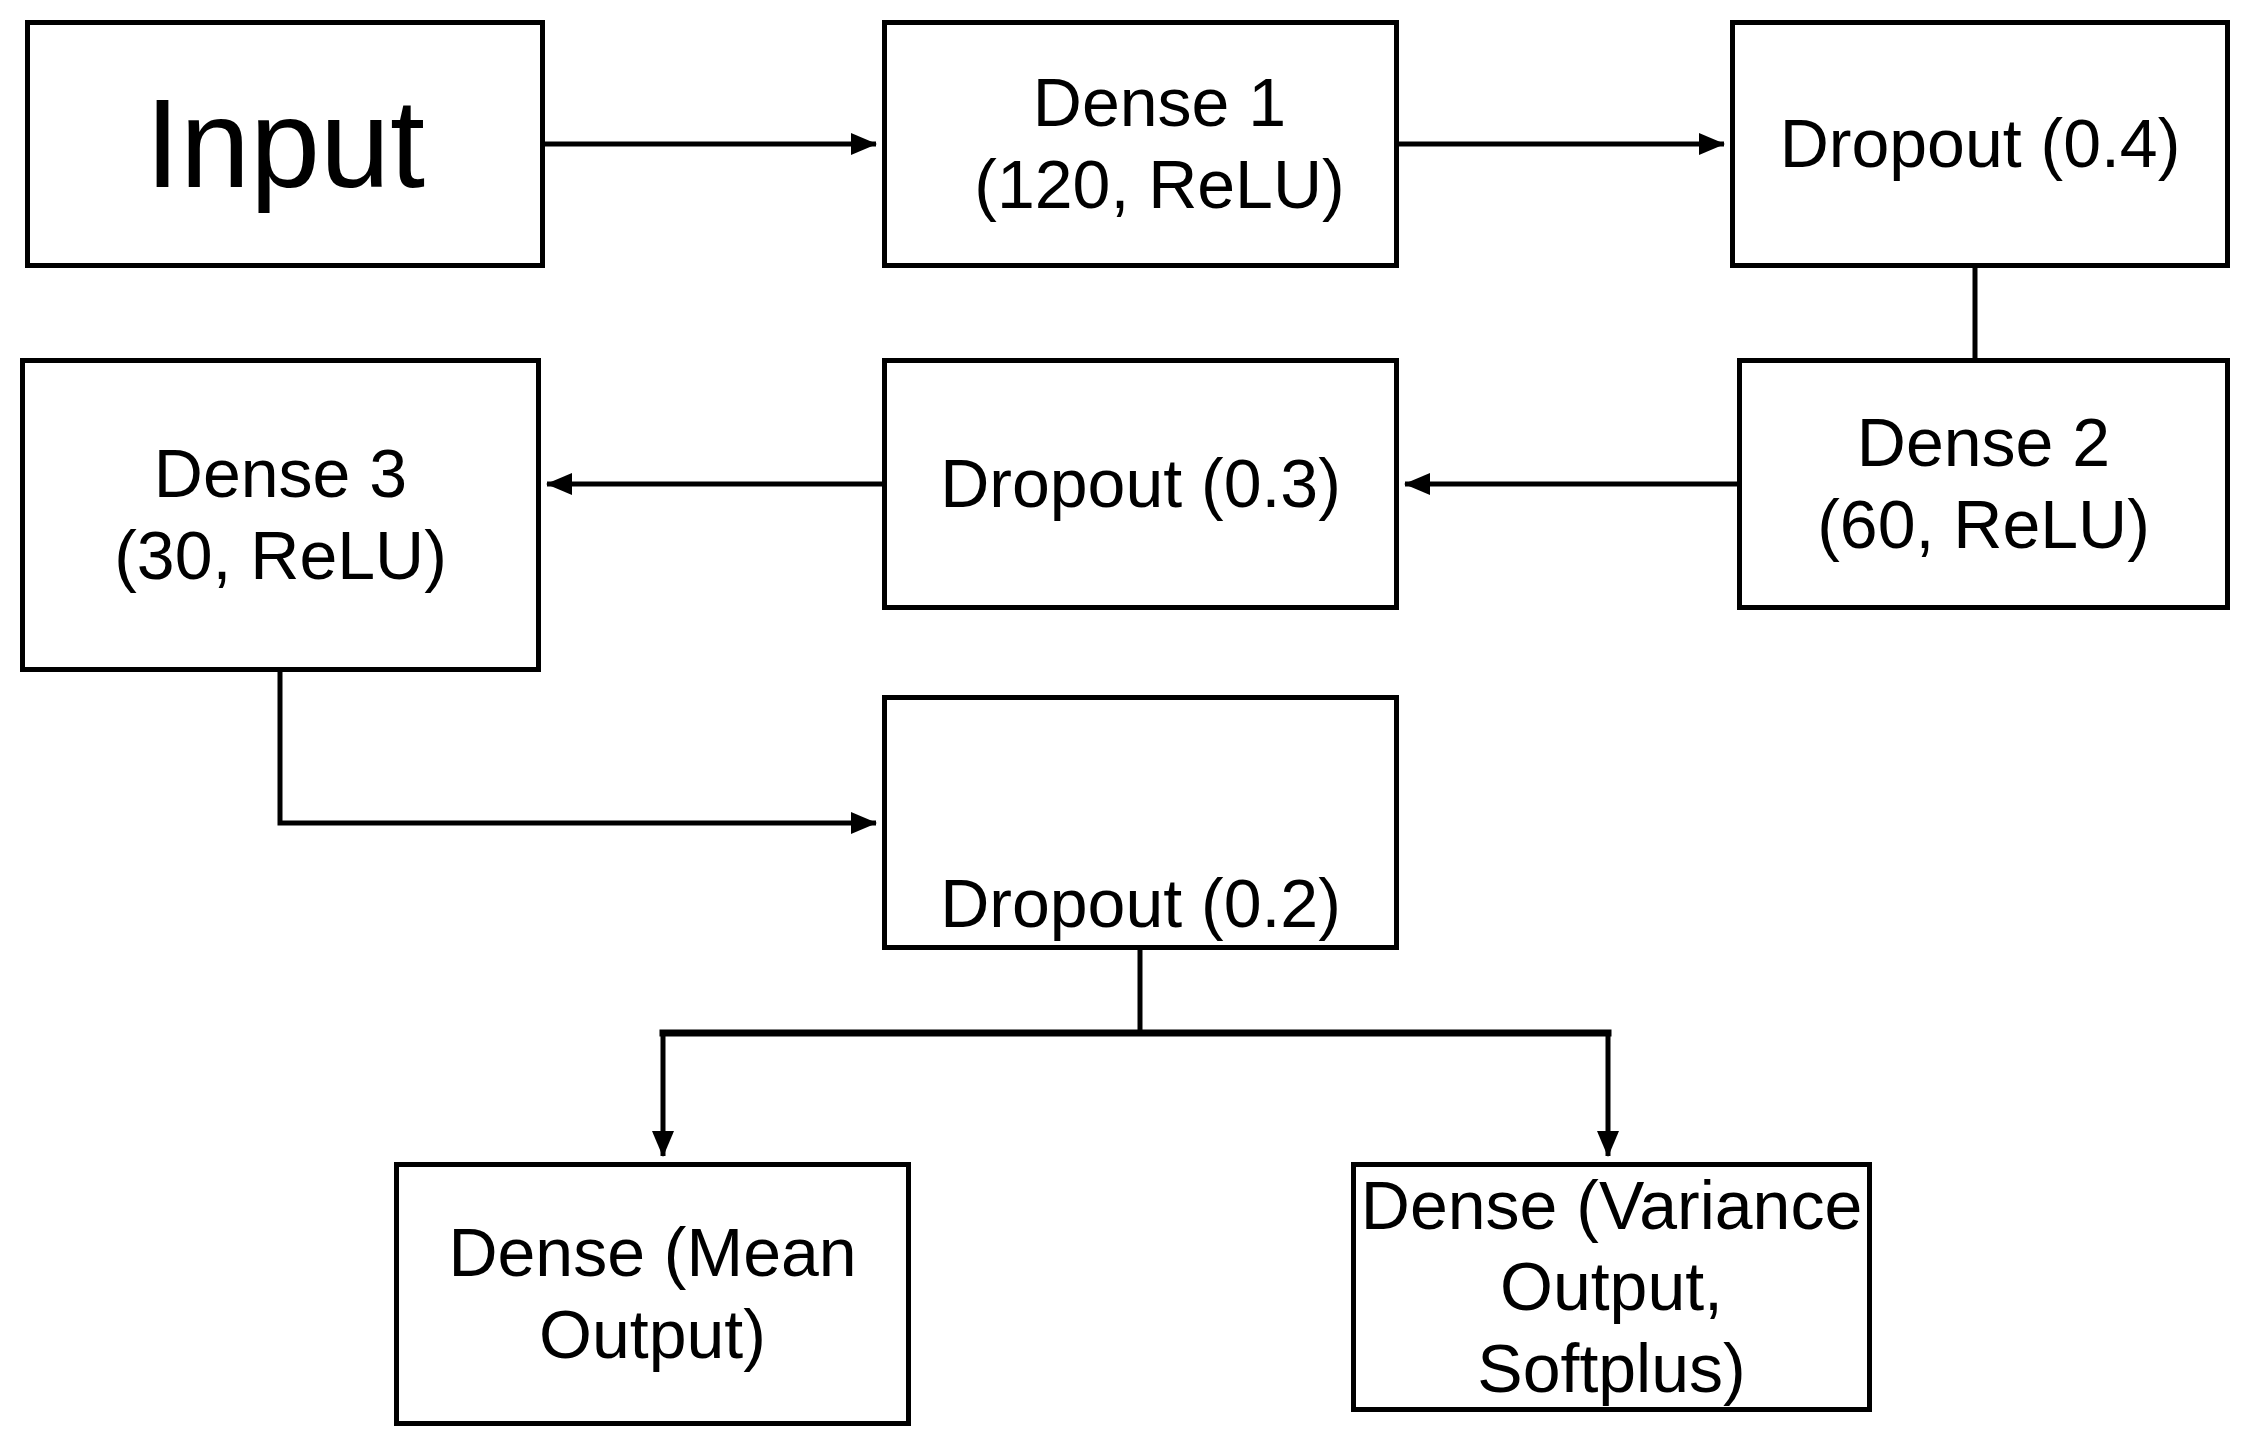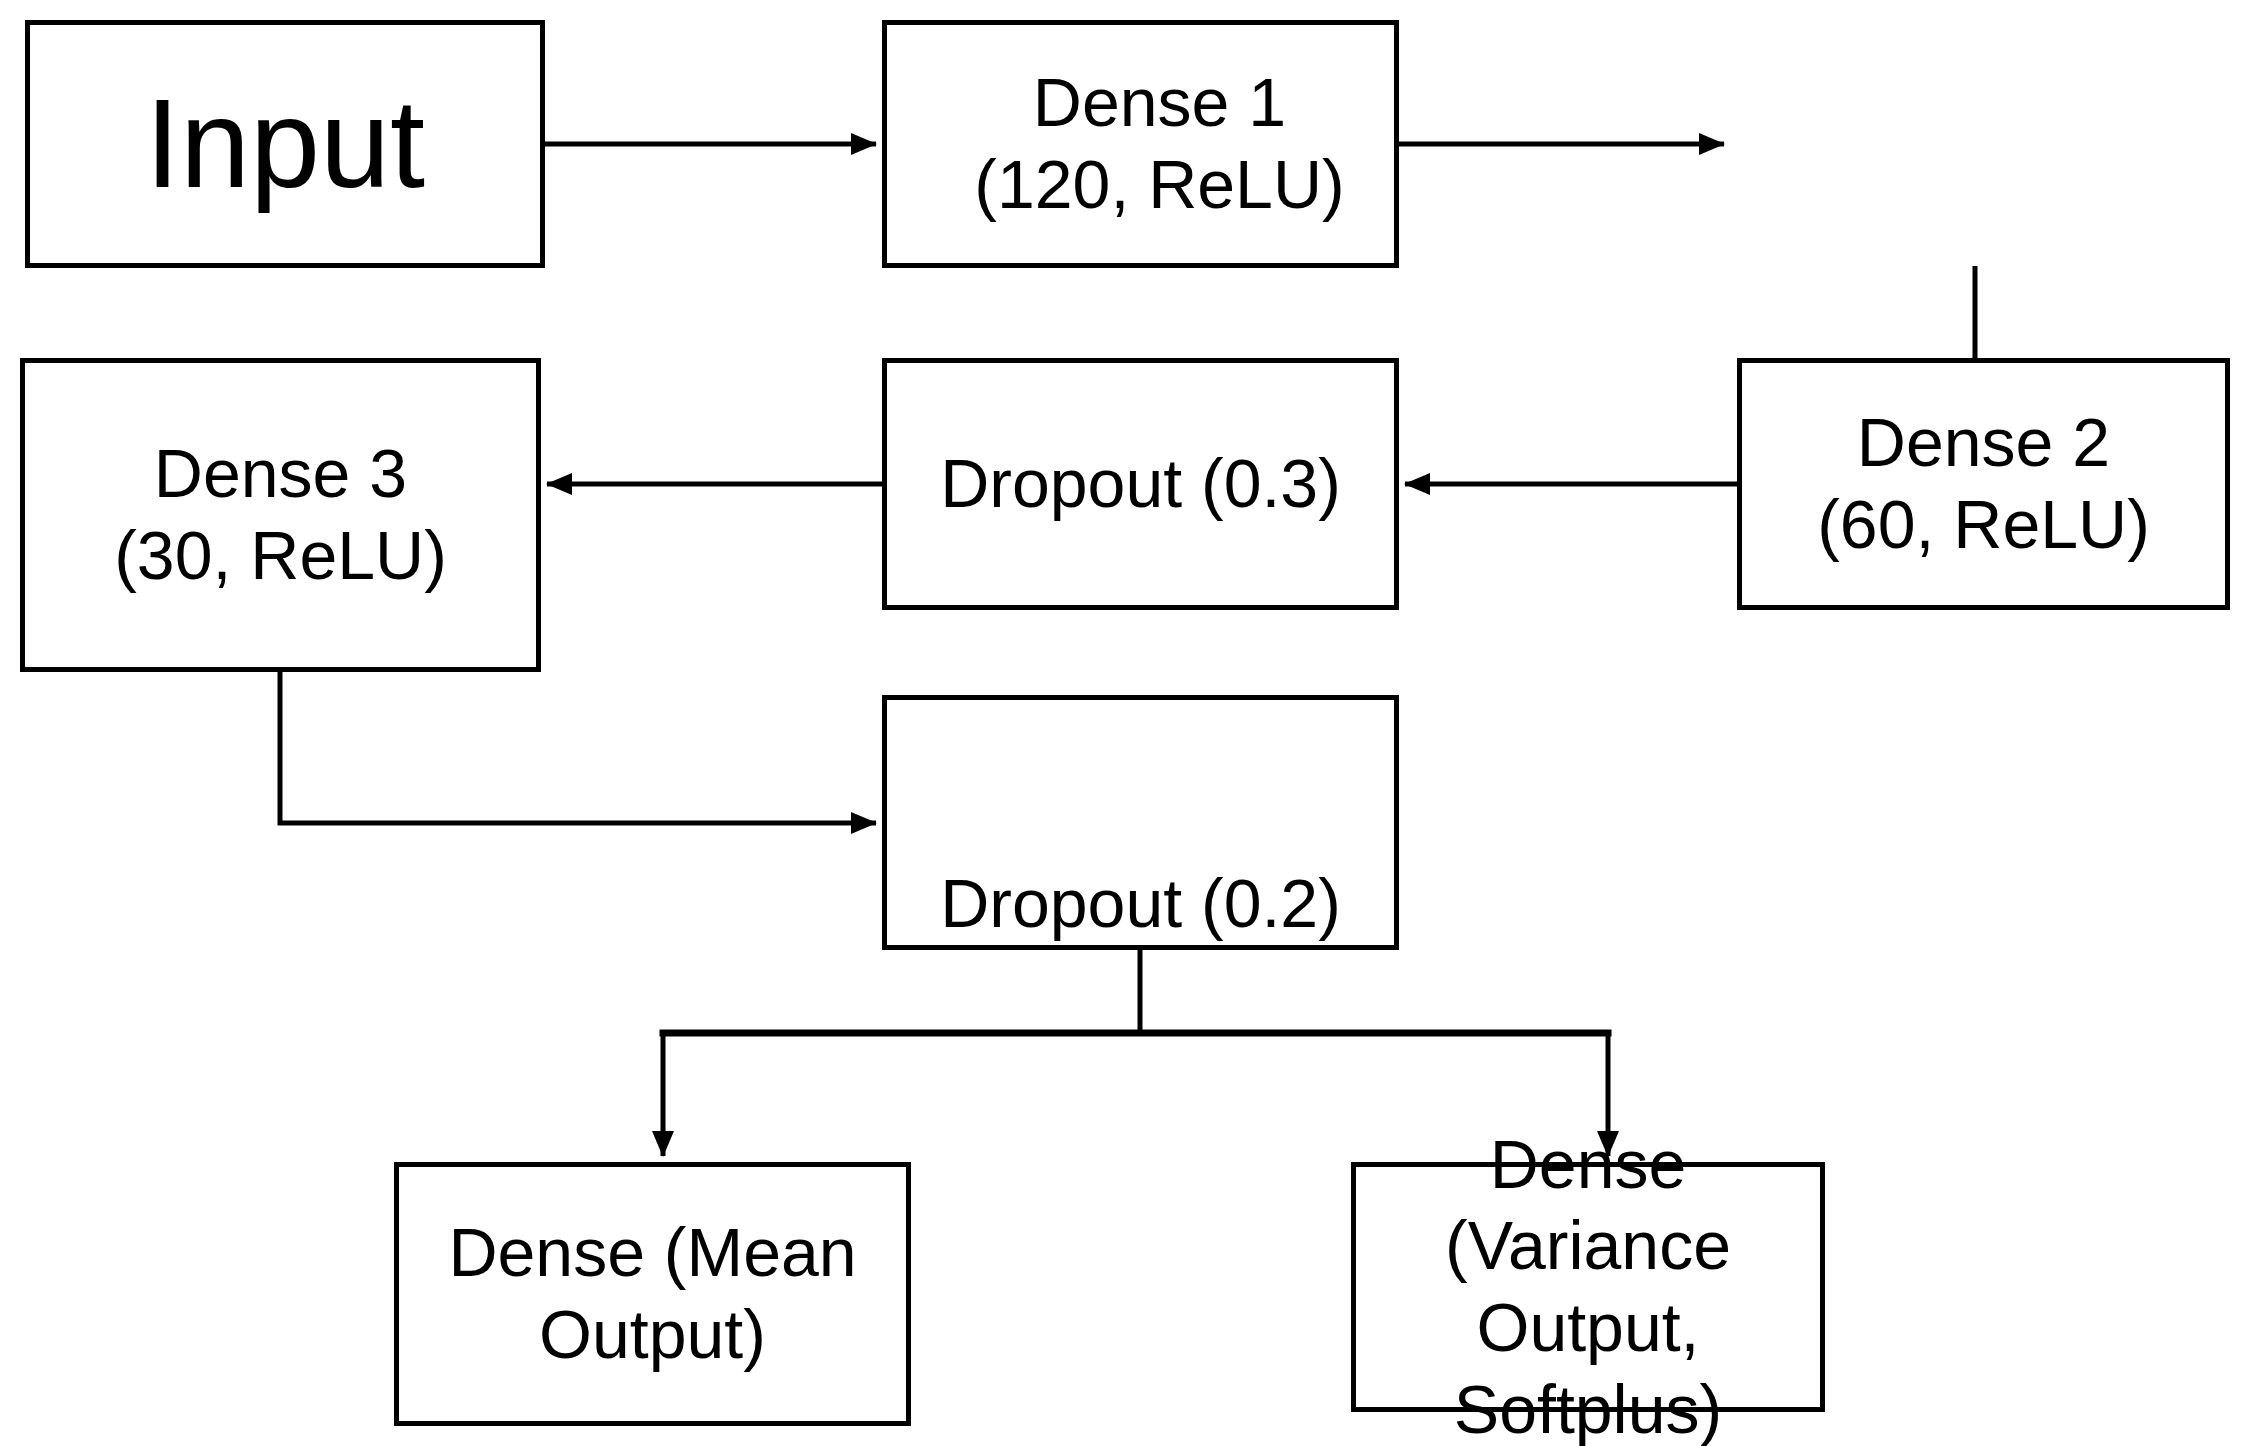--- a/index.html
+++ b/index.html
@@ -51,21 +51,21 @@
 
   
   #node-input      { left: 25px;   top: 20px;   width: 520px; height: 248px; font-size: 126px; }
   #node-dense1     { left: 882px;  top: 20px;   width: 517px; height: 248px; padding-left: 38px; }
   #node-dropout04  { left: 1730px; top: 20px;   width: 500px; height: 248px; }
   #node-dense3     { left: 20px;   top: 358px;  width: 521px; height: 314px; }
   #node-dropout03  { left: 882px;  top: 358px;  width: 517px; height: 252px; }
   #node-dense2     { left: 1737px; top: 358px;  width: 493px; height: 252px; }
   #node-dropout02  { left: 882px;  top: 695px;  width: 517px; height: 255px; align-items: flex-end; }
   #node-mean       { left: 394px;  top: 1162px; width: 517px; height: 264px; }
-  #node-variance   { left: 1351px; top: 1162px; width: 474px; height: 250px; text-align: center; }
+  #node-variance   { left: 1351px; top: 1162px; width: 521px; height: 250px; text-align: center; }
 </style>
 </head>
 <body>
 
 <div id="canvas">
 
   <svg id="edges" viewBox="0 0 2245 1446" xmlns="http://www.w3.org/2000/svg">
     <defs>
       <marker id="arrow" markerUnits="userSpaceOnUse" markerWidth="28" markerHeight="24" refX="25" refY="11" orient="auto">
         <path d="M0,0 L26,11 L0,22 Z" fill="#000000"></path>
@@ -95,20 +95,23 @@
 
   <div class="node" id="node-input">
     <span>Input</span>
   </div>
 
   <div class="node" id="node-dense1">
     <span>Dense 1
 (120, ReLU)</span>
   </div>
 
+  <div class="node" id="node-dropout04">
+    <span>Dropout (0.4)</span>
+  </div>
 
   <div class="node" id="node-dense3">
     <span>Dense 3
 (30, ReLU)</span>
   </div>
 
   <div class="node" id="node-dropout03">
     <span>Dropout (0.3)</span>
   </div>
 

